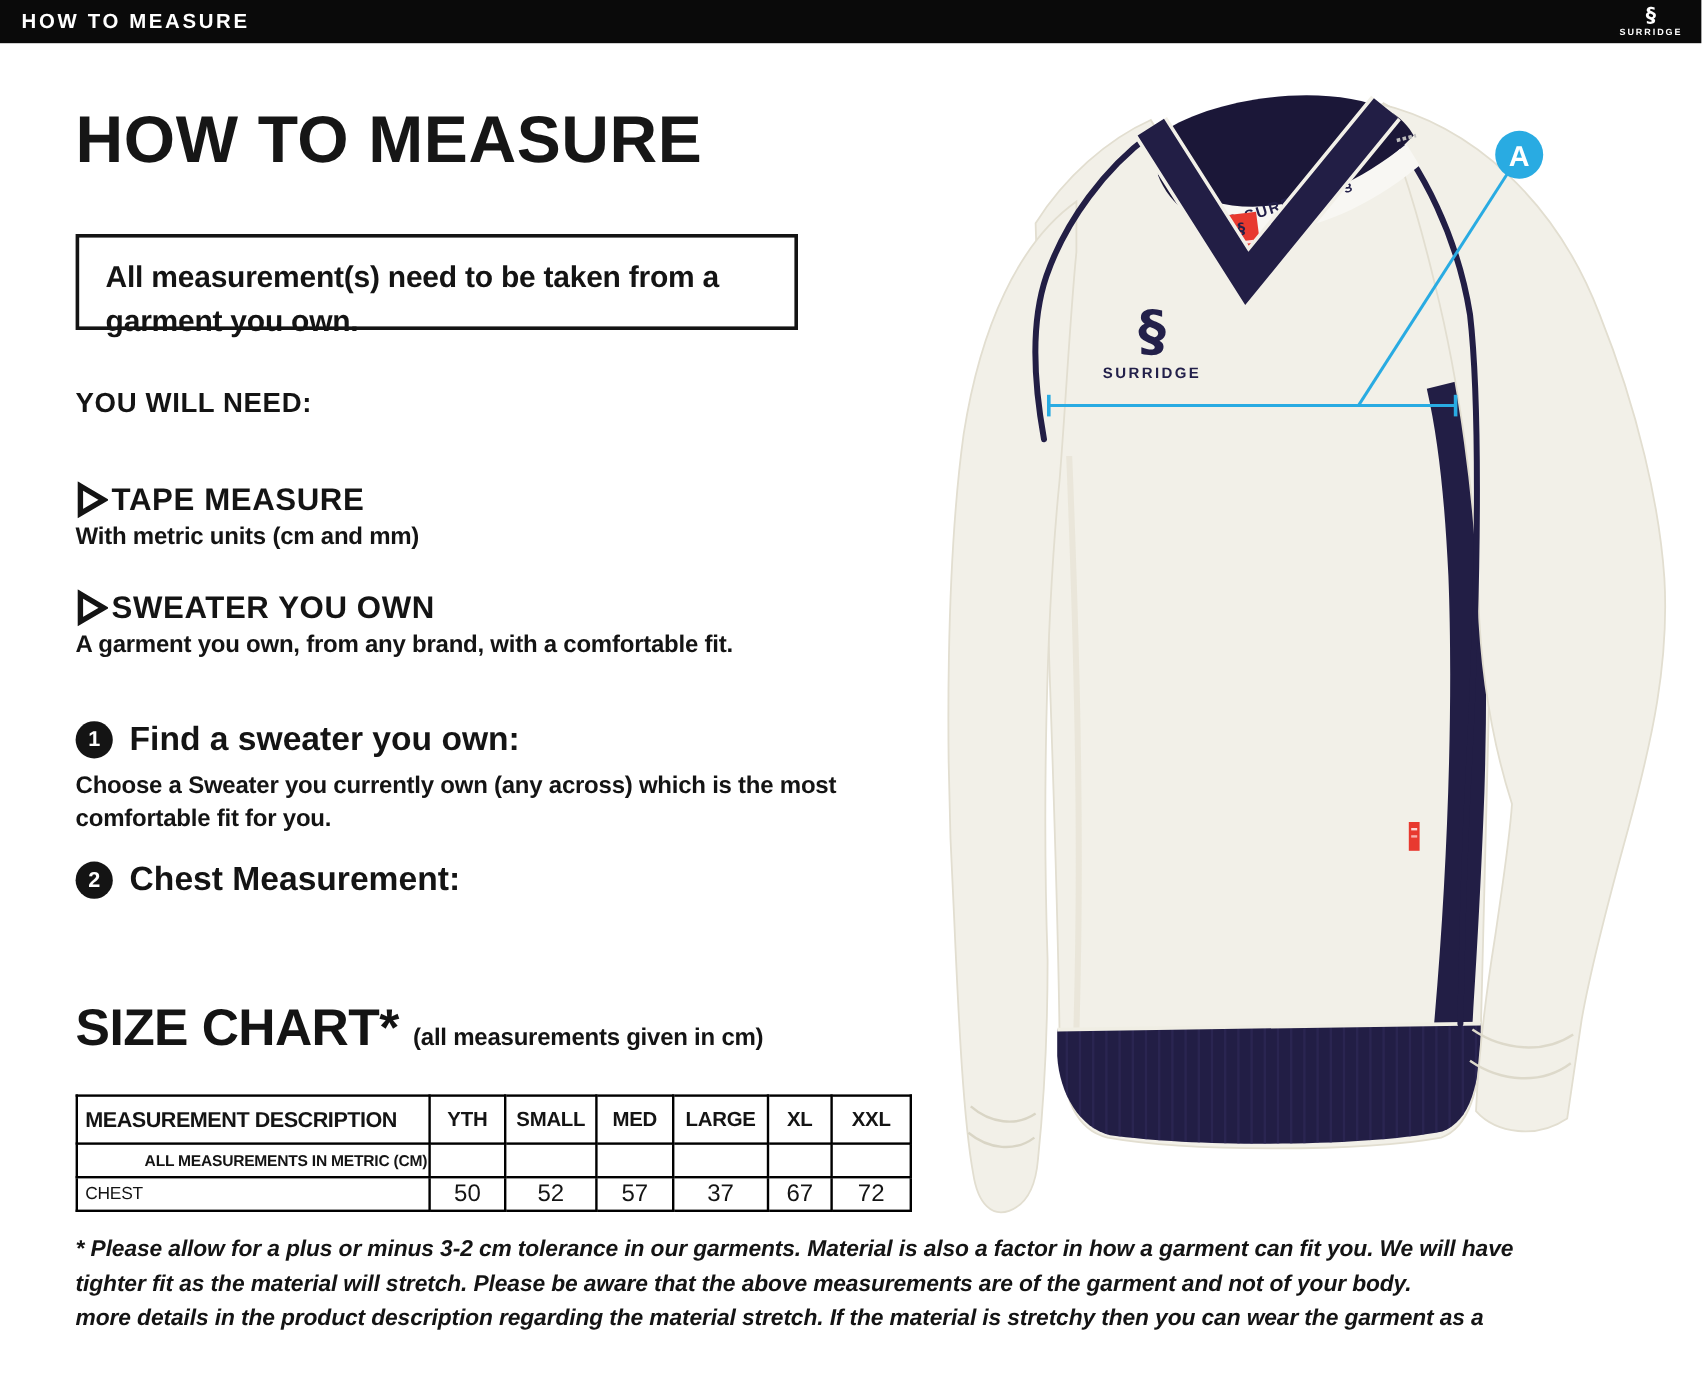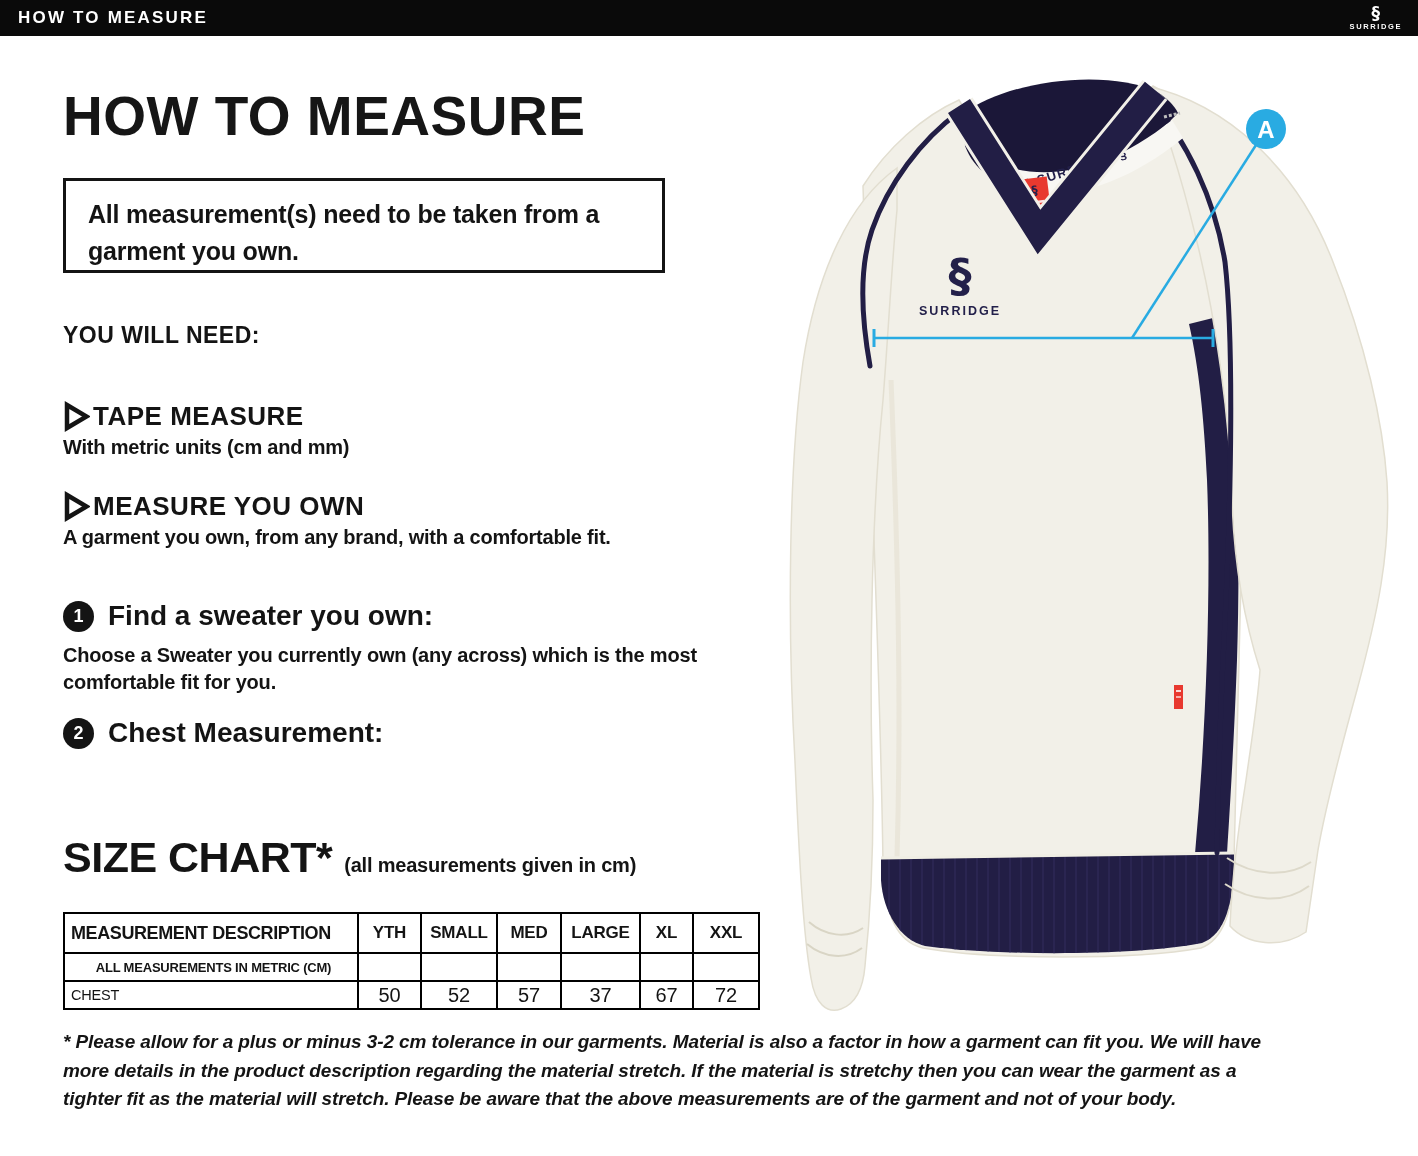--- a/index.html
+++ b/index.html
@@ -18,21 +18,21 @@
   .brand{display:flex;flex-direction:column;align-items:center;line-height:1;margin-right:4px;}
   .brand-mark{color:#fff;font-weight:bold;font-size:17px;font-family:"DejaVu Sans",sans-serif;}
   .brand-name{color:#fff;font-weight:bold;font-size:7.5px;letter-spacing:1.6px;margin-top:1px;}
 
   
   .page-title{
     position:absolute;left:63px;top:84px;margin:0;
     font-size:55px;font-weight:bold;letter-spacing:.5px;color:#161616;
   }
   .note-box{
-    position:absolute;left:63px;top:178px;width:602px;height:95px;
+    position:absolute;left:63px;top:195px;width:602px;height:80px;
     border:3px solid #141414;box-sizing:border-box;padding:15px 0 0 22px;
   }
   .note-line{font-size:25px;font-weight:bold;line-height:37px;white-space:nowrap;letter-spacing:-.2px;}
 
   .ywn-heading{
     position:absolute;left:63px;top:322px;margin:0;
     font-size:23px;font-weight:bold;letter-spacing:.5px;
   }
   .need-item{position:absolute;left:63px;}
   #need-0{top:401px;} #need-1{top:491px;}
@@ -58,21 +58,21 @@
 
   table.size-table{
     position:absolute;left:63px;top:912px;width:695px;
     border-collapse:collapse;table-layout:fixed;background:#fff;
   }
   .size-table td,.size-table th{border:2px solid #000;overflow:hidden;}
   .size-table thead th{height:36px;border-radius:16px;}
   .size-table tbody td{height:24px;}
   .th-desc{font-size:18px;font-weight:bold;text-align:left;padding-left:6px;letter-spacing:-.4px;white-space:nowrap;}
   .th-size{font-size:17px;font-weight:bold;text-align:center;letter-spacing:-.2px;}
-  .cell-label-bold{font-size:13px;font-weight:bold;text-align:center;padding-left:6px;letter-spacing:-.2px;white-space:nowrap;}
+  .cell-label-bold{font-size:13px;font-weight:bold;text-align:right;padding-left:6px;letter-spacing:-.2px;white-space:nowrap;}
   .cell-label{font-size:14.5px;font-weight:normal;text-align:left;padding-left:6px;letter-spacing:-.2px;}
   .cell-value{font-size:20px;text-align:center;}
 
   .footnote{position:absolute;left:63px;top:1028px;}
   .footnote-line{
     font-size:19px;font-weight:bold;font-style:italic;line-height:28.5px;
     white-space:nowrap;letter-spacing:-.1px;
   }
 
   
@@ -108,21 +108,21 @@
     <span class="need-title">TAPE MEASURE</span>
   </div>
   <div class="need-desc">With metric units (cm and mm)</div>
 </div>
 
 <div class="need-item" id="need-1">
   <div class="need-head">
     <svg class="tri" width="27" height="31" viewBox="0 0 27 31">
       <path d="M4,4 L23.5,15.5 L4,27 Z" fill="#ffffff" stroke="#141414" stroke-width="4.5" stroke-linejoin="miter"></path>
     </svg>
-    <span class="need-title">MEASURE YOU OWN</span>
+    <span class="need-title">SWEATER YOU OWN</span>
   </div>
   <div class="need-desc">A garment you own, from any brand, with a comfortable fit.</div>
 </div>
 
 <div class="step" id="step-0">
   <div class="step-head">
     <span class="step-num">1</span>
     <span class="step-title">Find a sweater you own:</span>
   </div>
   <div class="step-desc">
@@ -181,22 +181,22 @@
       <td class="cell-value">57</td>
       <td class="cell-value">37</td>
       <td class="cell-value">67</td>
       <td class="cell-value">72</td>
     </tr>
   </tbody>
 </table>
 
 <div class="footnote">
   <div class="footnote-line">* Please allow for a plus or minus 3-2 cm tolerance in our garments. Material is also a factor in how a garment can fit you. We will have</div>
+  <div class="footnote-line">tighter fit as the material will stretch.  Please be aware that the above measurements are of the garment and not of your body.</div>
   <div class="footnote-line">more details in the product description regarding the material stretch.  If the material is stretchy then you can wear the garment as a</div>
-  <div class="footnote-line">tighter fit as the material will stretch.  Please be aware that the above measurements are of the garment and not of your body.</div>
 </div>
 
 <div class="figure">
   <svg width="643" height="960" viewBox="0 0 643 960">
     <defs>
       <clipPath id="hemclip">
         <path d="M106,798 L459,793 C459,845 450,874 427,883 C360,896 222,896 150,886 C125,880 108,852 106,820 Z"></path>
       </clipPath>
     </defs>
 

